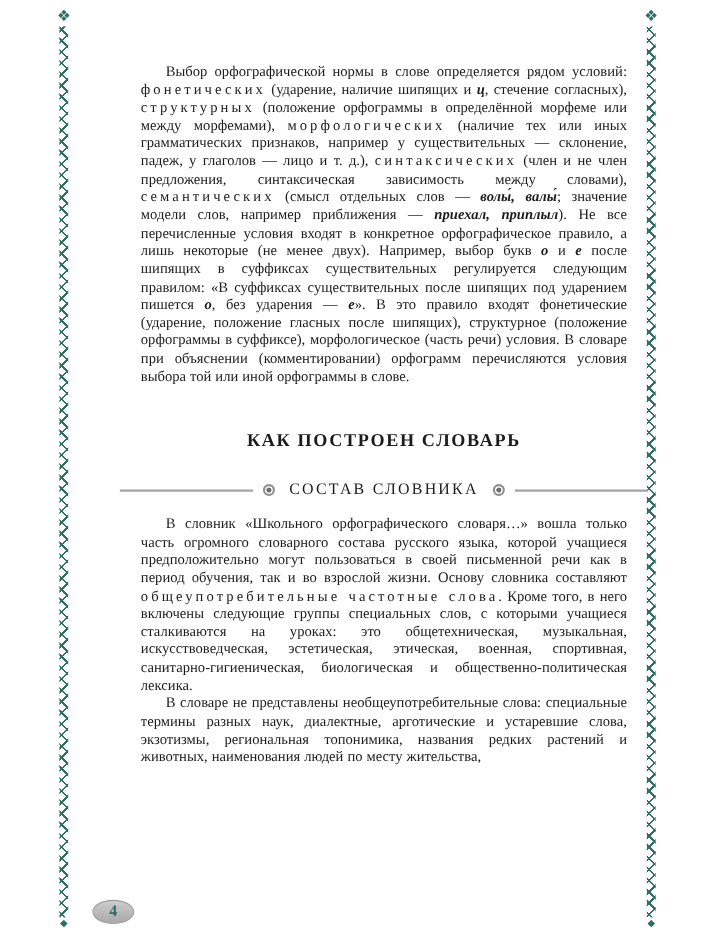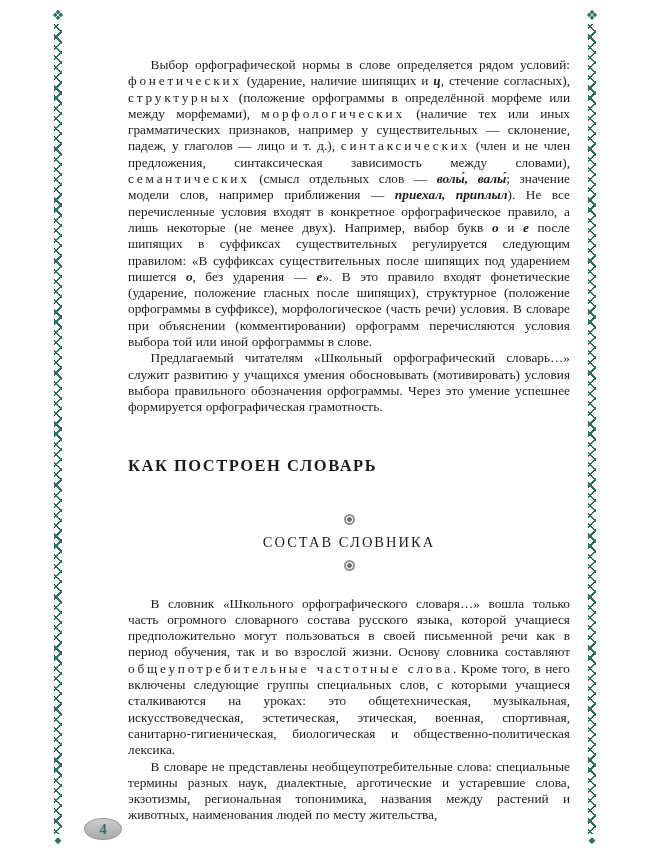--- a/index.html
+++ b/index.html
@@ -47,29 +47,28 @@
   .para{
     font-size:13.3px;line-height:16.3px;
     text-align:justify;text-indent:1.7em;
     word-spacing:0.02em;
   }
   .run-spaced{letter-spacing:0.21em;}
   .run-bolditalic{font-weight:bold;font-style:italic;}
 
   .chapter-heading{
     margin-top:40px;
-    text-align:left;
+    text-align:center;
     font-weight:bold;font-size:16.5px;letter-spacing:1.5px;
   }
 
   .section-heading-row{
     display:flex;align-items:center;justify-content:center;
     gap:9px;
     margin:27px -19px 14px -19px;
-    flex-direction:column;
   }
   .rule{flex:1;height:0;border-top:2px solid #a2a2a2;}
   .orn-circle{
     width:11px;height:11px;flex:0 0 auto;
     border:2.4px solid var(--gray);border-radius:50%;
     background:radial-gradient(circle,#6e6e6e 0 2.1px,transparent 2.5px);
   }
   .section-heading{
     font-weight:normal;font-size:14.5px;letter-spacing:2px;
     white-space:nowrap;padding:0 4px;
@@ -99,36 +98,35 @@
   <div class="side-border right">
     <span class="finial">❖</span>
     <span class="chain"></span>
     <span class="end-orn">◆</span>
   </div>
 
   <div class="content">
 
     <div>
         <p class="para"><span>Выбор орфографической нормы в слове определяется рядом условий: </span><span class="run-spaced">фонетических</span><span> (ударение, наличие шипящих и </span><span class="run-bolditalic">ц</span><span>, стечение согласных), </span><span class="run-spaced">структурных</span><span> (положение орфограммы в определённой морфеме или между морфемами), </span><span class="run-spaced">морфологических</span><span> (наличие тех или иных грамматических признаков, например у существительных — склонение, падеж, у глаголов — лицо и т. д.), </span><span class="run-spaced">синтаксических</span><span> (член и не член предложения, синтаксическая зависимость между словами), </span><span class="run-spaced">семантических</span><span> (смысл отдельных слов — </span><span class="run-bolditalic">волы́, валы́</span><span>; значение модели слов, например приближения — </span><span class="run-bolditalic">приехал, приплыл</span><span>). Не все перечисленные условия входят в конкретное орфографическое правило, а лишь некоторые (не менее двух). Например, выбор букв </span><span class="run-bolditalic">о</span><span> и </span><span class="run-bolditalic">е</span><span> после шипящих в суффиксах существительных регулируется следующим правилом: «В суффиксах существительных после шипящих под ударением пишется </span><span class="run-bolditalic">о</span><span>, без ударения — </span><span class="run-bolditalic">е</span><span>». В это правило входят фонетические (ударение, положение гласных после шипящих), структурное (положение орфограммы в суффиксе), морфологическое (часть речи) условия. В словаре при объяснении (комментировании) орфограмм перечисляются условия выбора той или иной орфограммы в слове.</span></p>
-        <p class="para"><span>Предлагаемый читателям «Школьный орфографический словарь…» служит развитию у учащихся умения обосновывать (мотивировать) условия выбора правильного обозначения орфограммы. Через это умение успешнее формируется орфографическая грамотность.</span></p>
       </div>
 
     <h1 class="chapter-heading">КАК ПОСТРОЕН СЛОВАРЬ</h1>
 
     <div class="section-heading-row">
       <span class="rule"></span>
       <span class="orn-circle"></span>
       <h2 class="section-heading">СОСТАВ СЛОВНИКА</h2>
       <span class="orn-circle"></span>
       <span class="rule"></span>
     </div>
 
     <div>
         <p class="para"><span>В словник «Школьного орфографического словаря…» вошла только часть огромного словарного состава русского языка, которой учащиеся предположительно могут пользоваться в своей письменной речи как в период обучения, так и во взрослой жизни. Основу словника составляют </span><span class="run-spaced">общеупотребительные частотные слова</span><span>. Кроме того, в него включены следующие группы специальных слов, с которыми учащиеся сталкиваются на уроках: это общетехническая, музыкальная, искусствоведческая, эстетическая, этическая, военная, спортивная, санитарно-гигиеническая, биологическая и общественно-политическая лексика.</span></p>
-        <p class="para"><span>В словаре не представлены необщеупотребительные слова: специальные термины разных наук, диалектные, арготические и устаревшие слова, экзотизмы, региональная топонимика, названия между растений и животных, наименования людей по месту жительства,</span></p>
+        <p class="para"><span>В словаре не представлены необщеупотребительные слова: специальные термины разных наук, диалектные, арготические и устаревшие слова, экзотизмы, региональная топонимика, названия редких растений и животных, наименования людей по месту жительства,</span></p>
       </div>
 
   </div>
 
   <div class="page-badge">
     <span>4</span>
   </div>
 
 </div>
 

